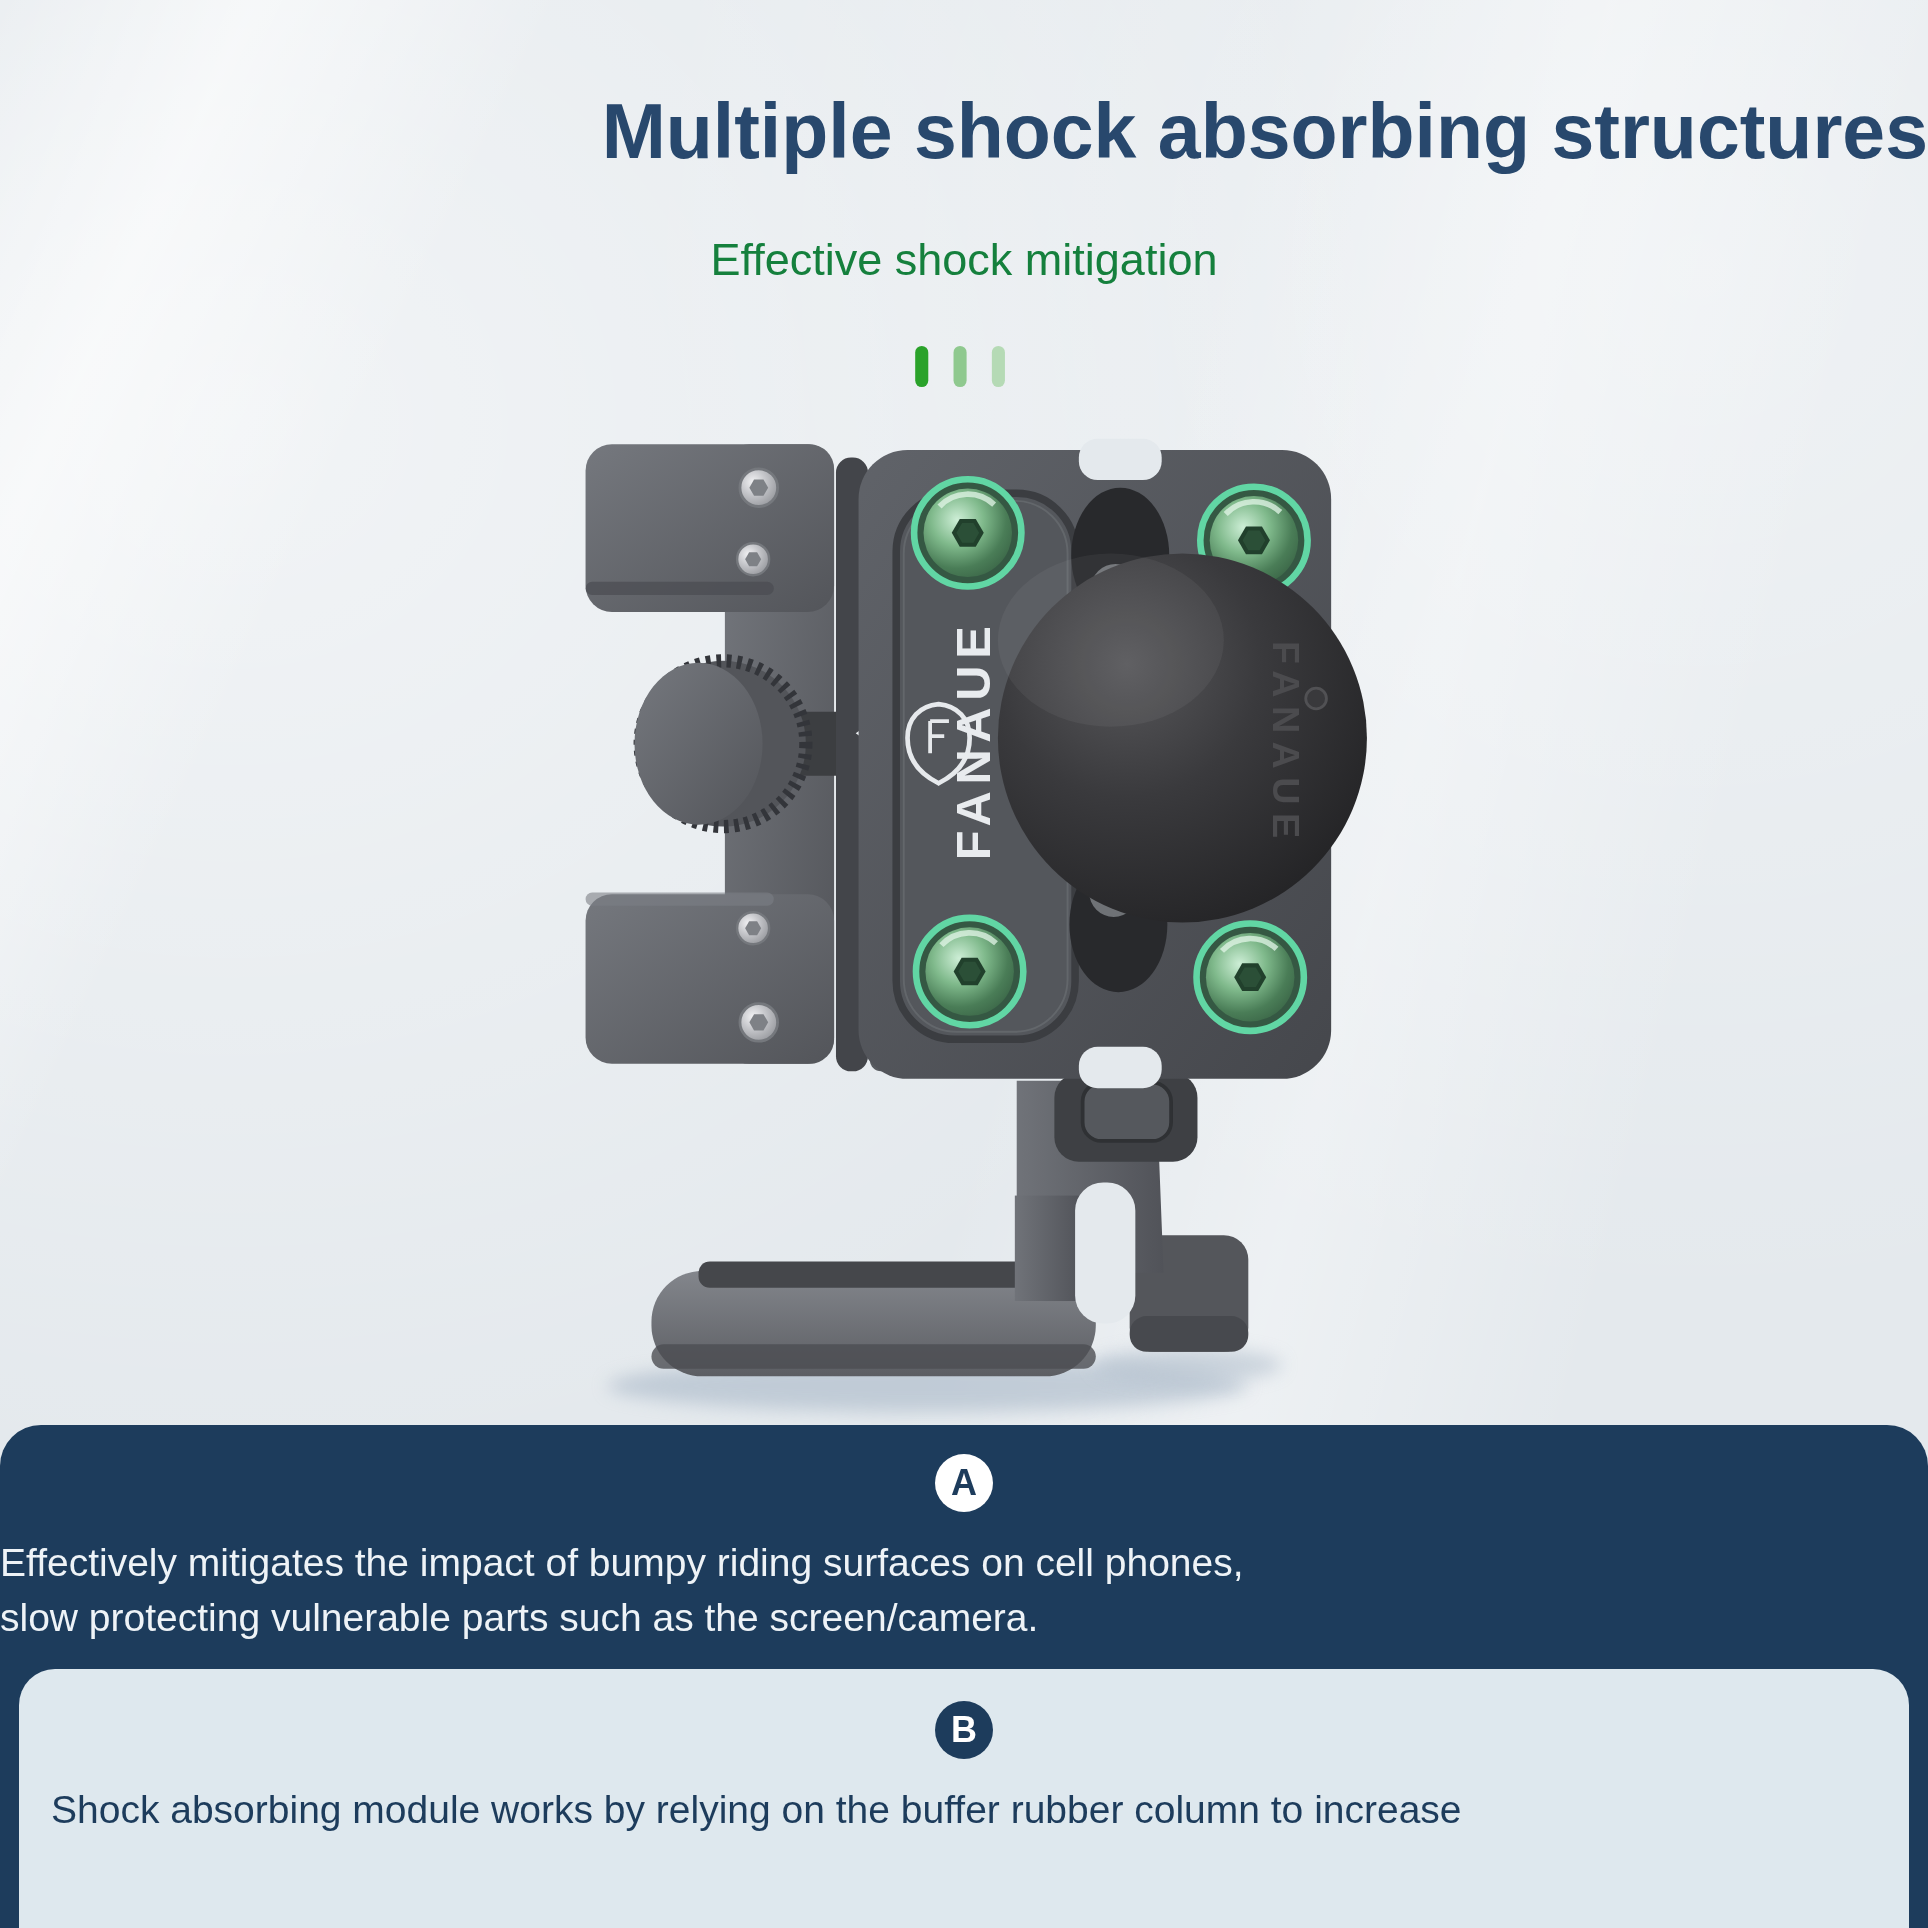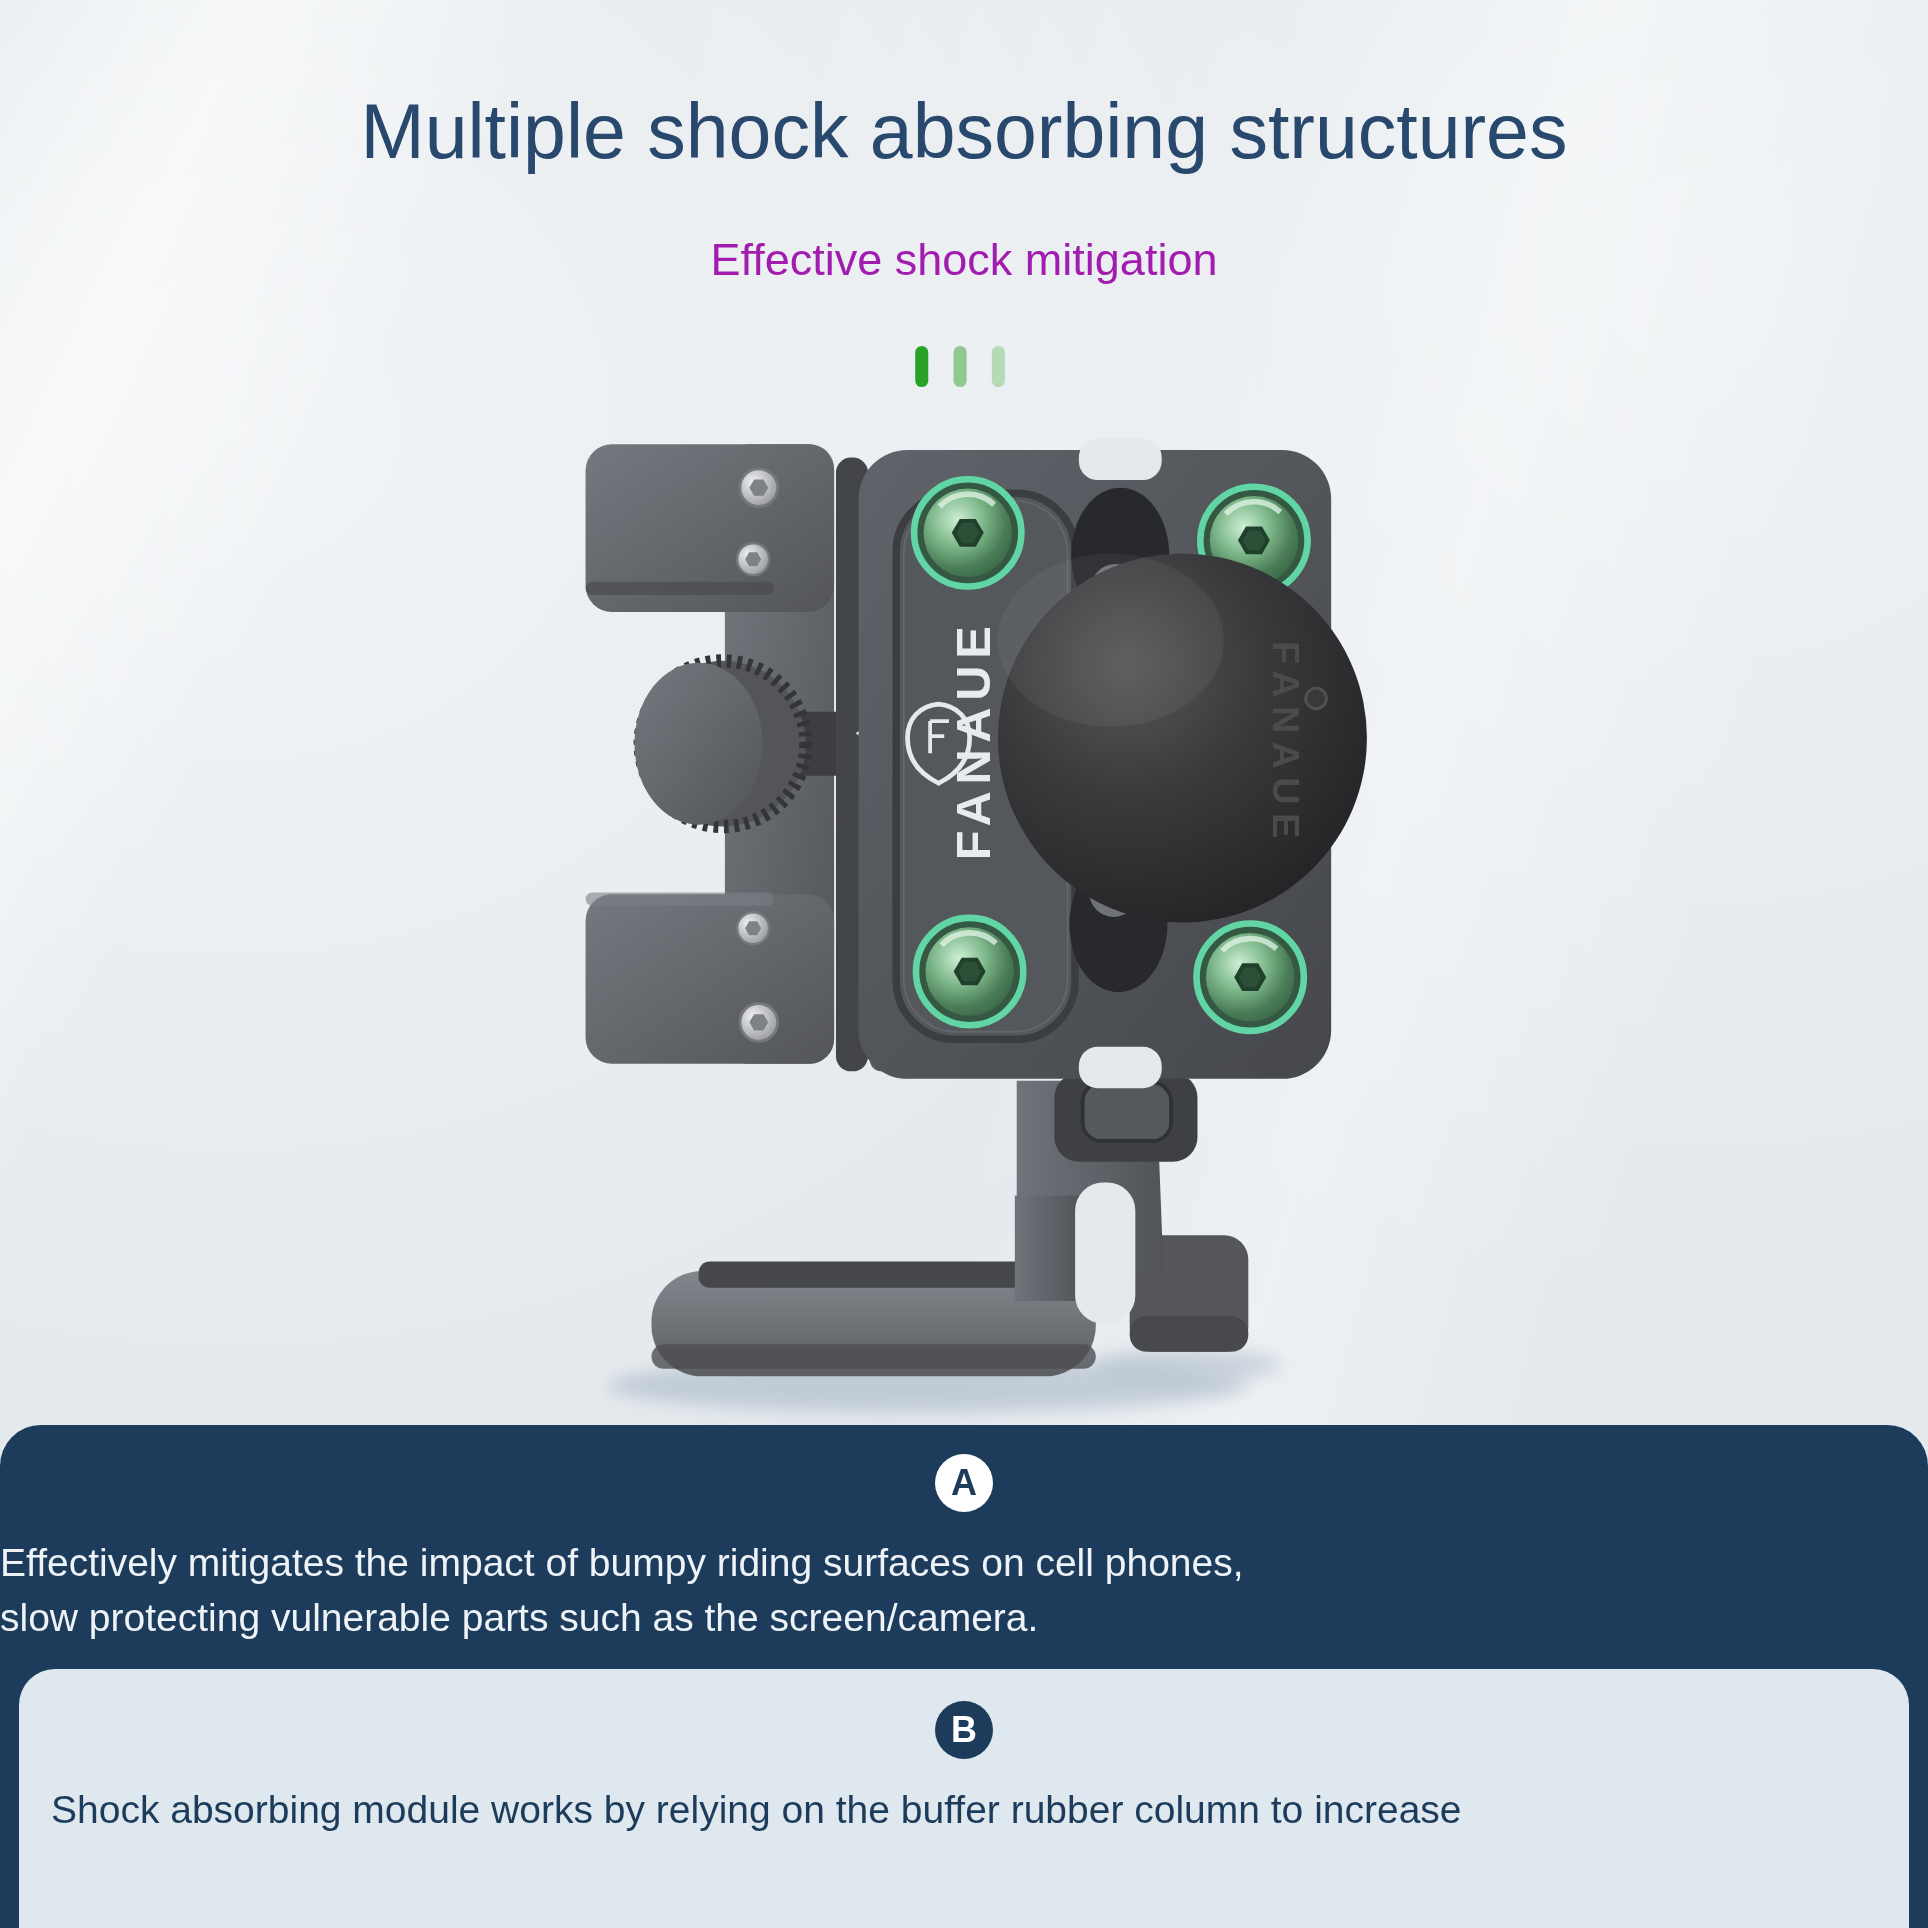--- a/index.html
+++ b/index.html
@@ -11,25 +11,25 @@
   .bg-streaks{
     position:absolute;inset:0;pointer-events:none;
     background:
       linear-gradient(115deg, rgba(255,255,255,0) 0%, rgba(255,255,255,0.55) 9%, rgba(255,255,255,0) 20%),
       linear-gradient(105deg, rgba(255,255,255,0) 52%, rgba(255,255,255,0.35) 66%, rgba(255,255,255,0) 80%),
       radial-gradient(ellipse at 12% 22%, rgba(255,255,255,0.5), rgba(255,255,255,0) 50%),
       radial-gradient(ellipse at 88% 14%, rgba(255,255,255,0.4), rgba(255,255,255,0) 45%);
   }
   .title{
     position:absolute;top:87px;left:0;width:100%;
-    text-align:center;font-size:77px;font-weight:400;color:#28486d;letter-spacing:0px;
+    text-align:right;font-size:77px;font-weight:700;color:#28486d;letter-spacing:0px;
   }
   .subtitle{
     position:absolute;top:234px;left:0;width:100%;
-    text-align:center;font-size:45px;font-weight:400;color:#a21caf;
+    text-align:center;font-size:45px;font-weight:400;color:#15803d;
   }
   .indicator{position:absolute;left:915px;top:345px;}
   .product-svg{position:absolute;left:0;top:0;}
   .panel-a{
     position:absolute;left:0;right:0;top:1425px;bottom:0;
     background:#1d3c5c;border-radius:41px 41px 0 0;
   }
   .panel-a-inner{padding-top:29px;}
   .panel-b{
     position:absolute;left:19px;right:19px;top:1669px;bottom:0;

